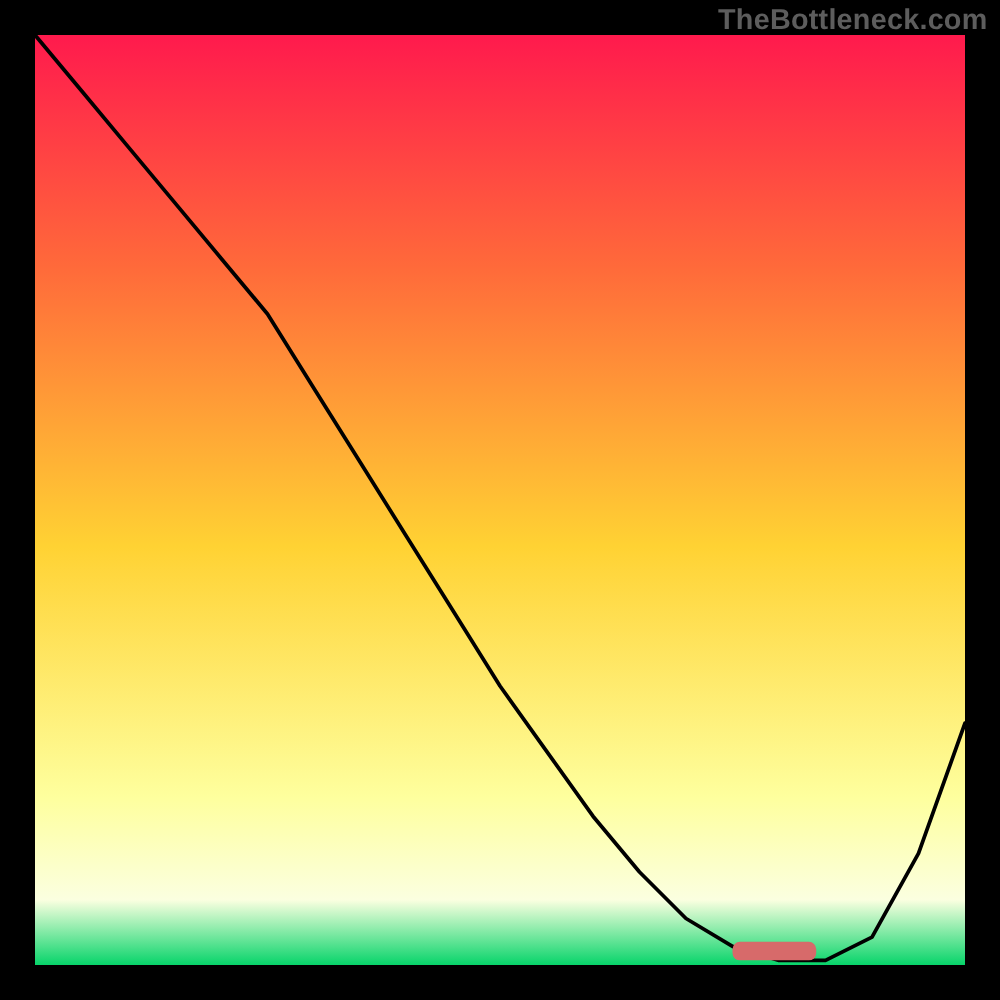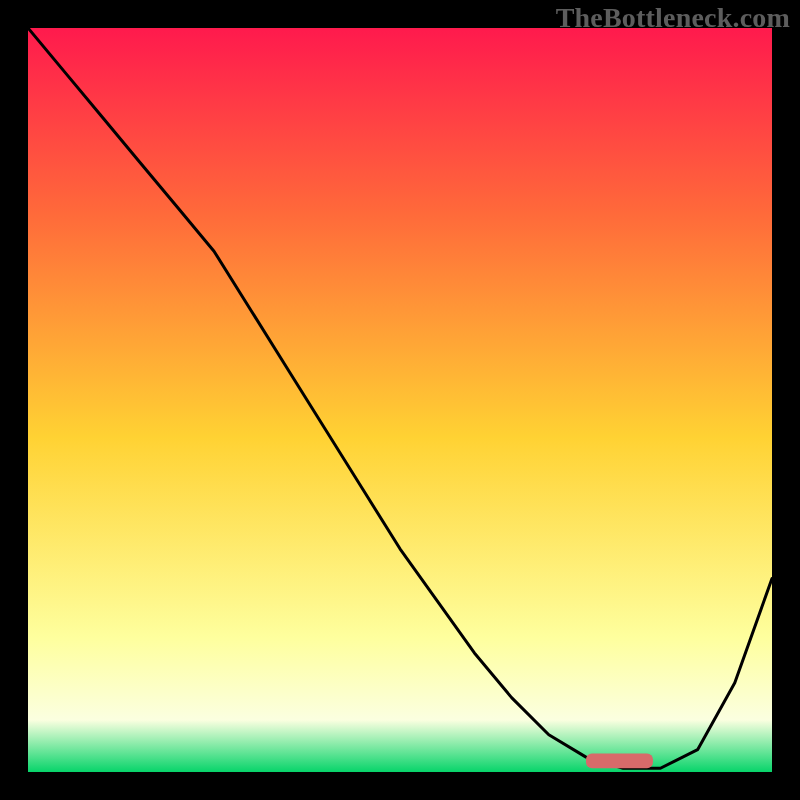--- a/index.html
+++ b/index.html
@@ -7,22 +7,22 @@
   .root {
     width: 800px;
     height: 800px;
     position: relative;
     background: #000;
   }
   .watermark {
     position: absolute;
     top: 2px;
     right: 10px;
-    font-family: Liberation Serif, serif;
-    font-size: 28px;
+    font-family: Liberation Sans, sans-serif;
+    font-size: 23px;
     font-weight: 600;
     color: #5d5d5d;
     letter-spacing: 0.2px;
   }
   .plot {
     position: absolute;
     left: 28px;
     top: 28px;
     width: 744px;
     height: 744px;

